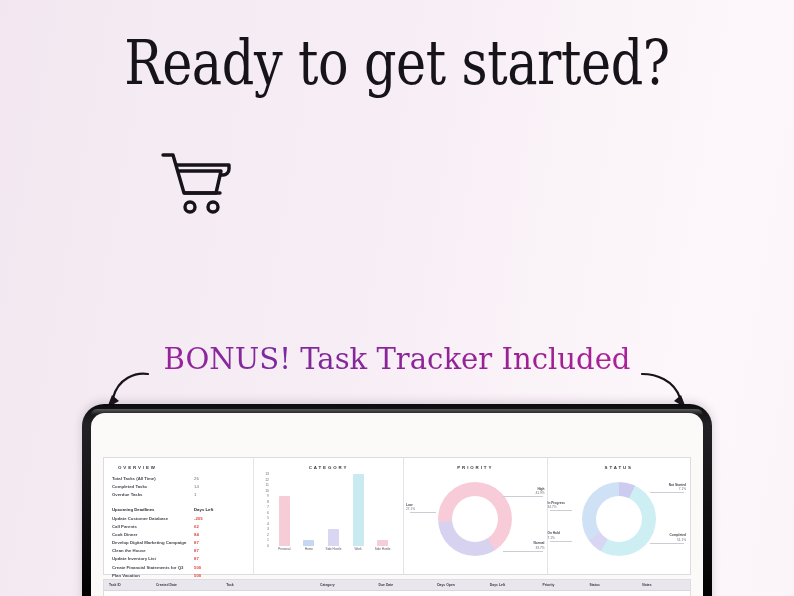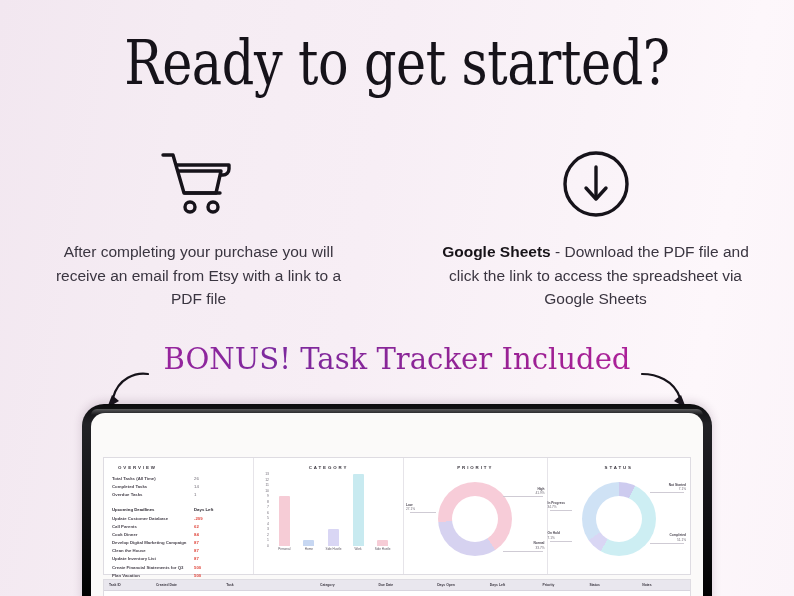--- a/index.html
+++ b/index.html
@@ -134,33 +134,22 @@
     <div class="col">
       <div class="iconwrap">
         <svg width="80" height="70" viewBox="0 0 80 70">
           <path d="M4 6 h10 l11 38 h36" fill="none" stroke="#16131a" stroke-width="3.4" stroke-linecap="round" stroke-linejoin="round"></path>
           <path d="M18 16 h52 v4 a6 6 0 0 1 -6 6 h-2" fill="none" stroke="#16131a" stroke-width="3.4" stroke-linecap="round" stroke-linejoin="round"></path>
           <path d="M20 22 h42 l-5 22 h-31" fill="none" stroke="#16131a" stroke-width="3.4" stroke-linecap="round" stroke-linejoin="round"></path>
           <circle cx="31" cy="58" r="5" fill="none" stroke="#16131a" stroke-width="3.4"></circle>
           <circle cx="54" cy="58" r="5" fill="none" stroke="#16131a" stroke-width="3.4"></circle>
         </svg>
       </div>
-      <div class="coltext">After completing your purchase you will receive an email from Etsy with a link to a PDF file</div>
     </div>
 
-    <div class="col">
-      <div class="iconwrap">
-        <svg width="72" height="72" viewBox="0 0 72 72">
-          <circle cx="36" cy="36" r="31" fill="none" stroke="#16131a" stroke-width="3.4"></circle>
-          <path d="M36 19 v31" fill="none" stroke="#16131a" stroke-width="3.4" stroke-linecap="round"></path>
-          <path d="M26 40 l10 11 l10 -11" fill="none" stroke="#16131a" stroke-width="3.4" stroke-linecap="round" stroke-linejoin="round"></path>
-        </svg>
-      </div>
-      <div class="coltext"><b>Google Sheets</b><span> - Download the PDF file and click the link to access the spreadsheet via Google Sheets</span></div>
-    </div>
 
   </div>
 
   <div class="bonus">BONUS! Task Tracker Included</div>
 
   <svg class="arrow-l" width="60" height="44" viewBox="0 0 60 44">
     <path d="M48 6 C36 4 18 10 13 30" fill="none" stroke="#16131a" stroke-width="2.2" stroke-linecap="round"></path>
     <path d="M7 40 L12 27 L19 33 Z" fill="#16131a"></path>
   </svg>
   <svg class="arrow-r" width="60" height="44" viewBox="0 0 60 44">

